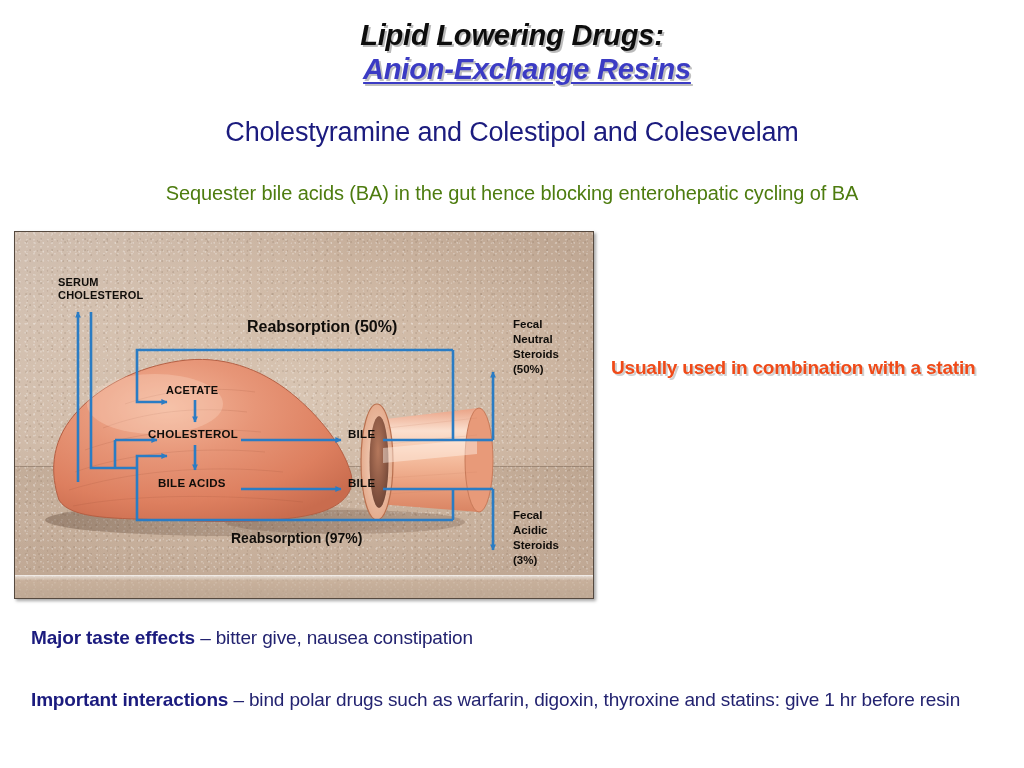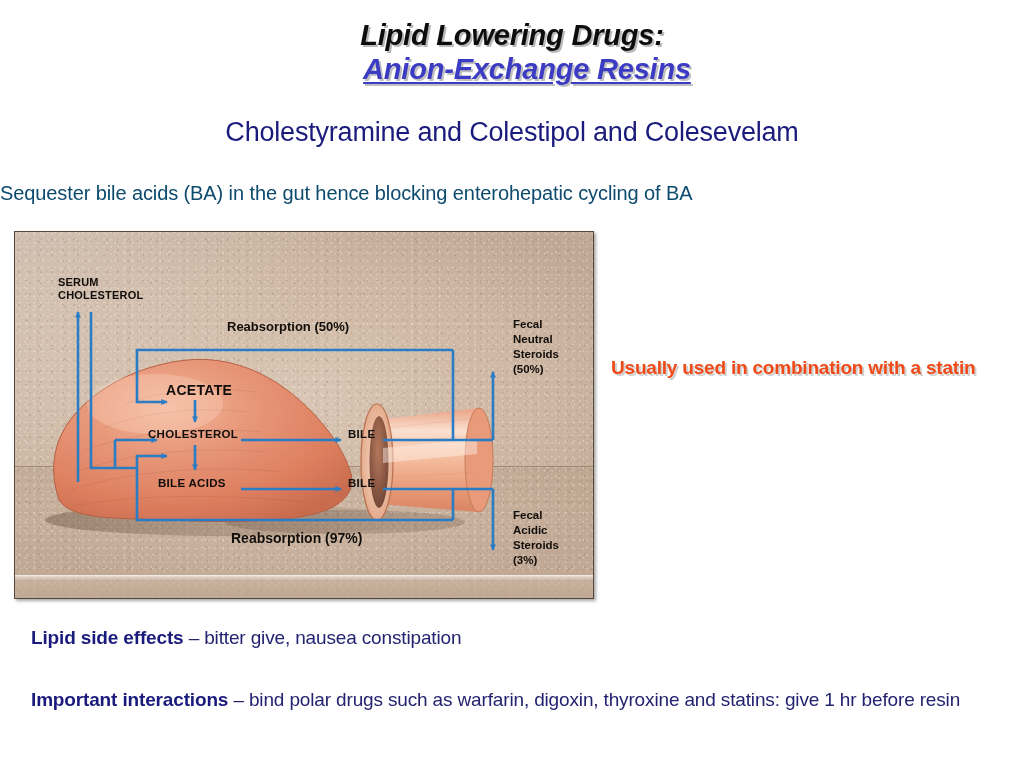--- a/index.html
+++ b/index.html
@@ -56,23 +56,23 @@
     font-weight: normal;
     color: #1b1b7e;
     letter-spacing: -0.2px;
   }
 
   #mechanism-line {
     position: absolute;
     top: 182px;
     left: 0;
     width: 1024px;
-    text-align: left;
+    text-align: center;
     font-size: 20px;
-    color: #0c4a6e;
+    color: #4d7c0f;
     letter-spacing: -0.1px;
   }
 
   
   #diagram-figure {
     position: absolute;
     left: 14px;
     top: 231px;
     width: 578px;
     height: 366px;
@@ -137,23 +137,23 @@
   .diag-label {
     position: absolute;
     font-family: "Liberation Sans", sans-serif;
     font-weight: bold;
     color: #100d0a;
     line-height: 13px;
     white-space: pre-line;
   }
 
   #lbl-serum-cholesterol { left: 43px; top: 44px; font-size: 11px; letter-spacing: 0.2px; }
-  #lbl-reabsorption-50 { left: 212px; top: 88px; font-size: 13px; }
+  #lbl-reabsorption-50 { left: 232px; top: 88px; font-size: 16px; }
   #lbl-reabsorption-97 { left: 216px; top: 300px; font-size: 14px; }
-  #lbl-acetate { left: 151px; top: 152px; font-size: 14px; letter-spacing: 0.3px; }
+  #lbl-acetate { left: 151px; top: 152px; font-size: 11px; letter-spacing: 0.3px; }
   #lbl-cholesterol { left: 133px; top: 196px; font-size: 11.5px; letter-spacing: 0.3px; }
   #lbl-bile-acids { left: 143px; top: 245px; font-size: 11.5px; letter-spacing: 0.3px; }
   #lbl-bile-1 { left: 333px; top: 196px; font-size: 11.5px; letter-spacing: 0.3px; }
   #lbl-bile-2 { left: 333px; top: 245px; font-size: 11.5px; letter-spacing: 0.3px; }
   #lbl-fecal-neutral { left: 498px; top: 85px; font-size: 11.5px; line-height: 15px; }
   #lbl-fecal-acidic { left: 498px; top: 276px; font-size: 11.5px; line-height: 15px; }
 
   
   #statin-note {
     position: absolute;
@@ -324,18 +324,18 @@
 (50%)</div>
   <div class="diag-label" id="lbl-fecal-acidic">Fecal
 Acidic
 Steroids
 (3%)</div>
 </div>
 
 <div id="statin-note">Usually used in combination with a statin</div>
 
 <div class="bottom-para" id="side-effects-para">
-  <span class="bold-lead">Lipid side effects</span><span> – bitter give, nausea constipation</span>
+  <span class="bold-lead">Major taste effects</span><span> – bitter give, nausea constipation</span>
 </div>
 
 <div class="bottom-para" id="interactions-para">
   <span class="bold-lead">Important interactions</span><span> – bind polar drugs such as warfarin, digoxin, thyroxine and statins: give 1 hr before resin</span>
 </div>
 
 </body></html>

